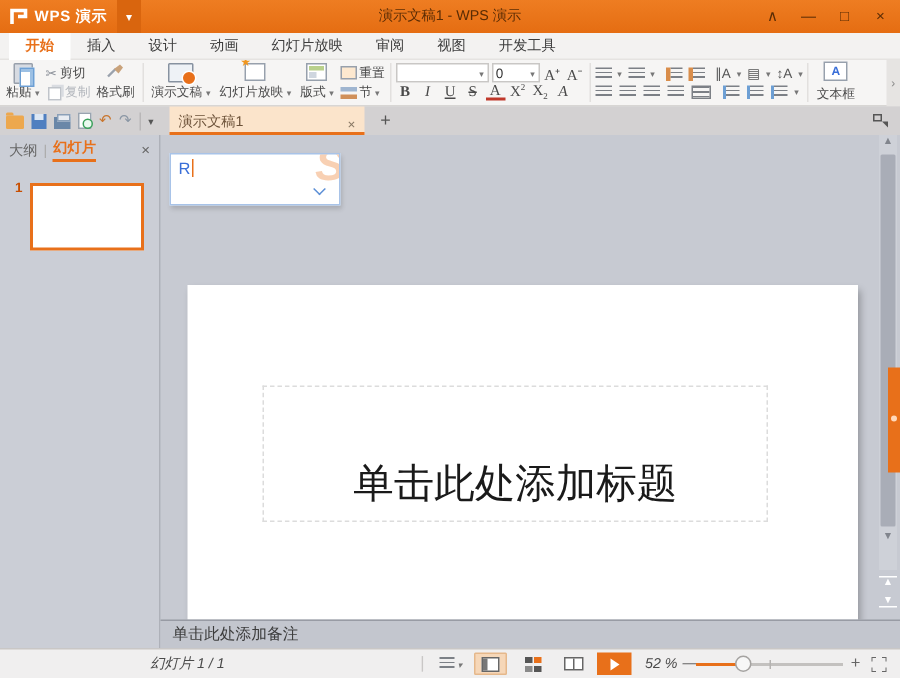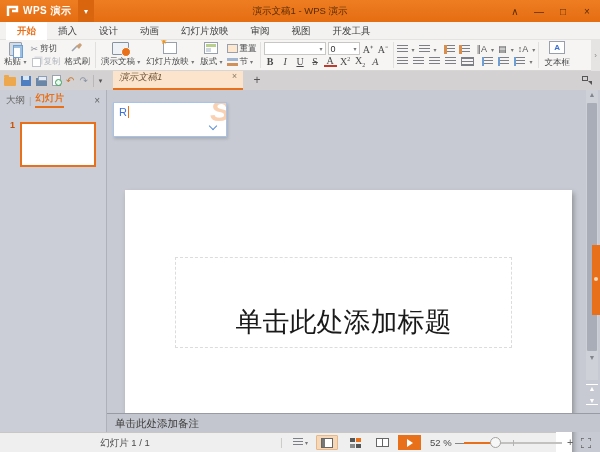--- a/index.html
+++ b/index.html
@@ -60,21 +60,21 @@
   .qat .sep { width:1px; height:12px; background:#b9b7b8; }
   .ic-folder { width:12px; height:9px; background:#eda84e; border-radius:1px; position:relative; margin-top:1px; }
   .ic-folder:before { content:""; position:absolute; left:0; top:-2px; width:5px; height:2px; background:#eda84e; border-radius:1px 1px 0 0; }
   .ic-save { width:10px; height:10px; background:#4f7fc0; position:relative; }
   .ic-save:before { content:""; position:absolute; left:2px; top:0; width:6px; height:4px; background:#dce7f4; }
   .ic-print { width:11px; height:8px; background:#6a87a8; position:relative; margin-top:2px; }
   .ic-print:before { content:""; position:absolute; left:2px; top:-2px; width:7px; height:3px; background:#e8ecf2; border:1px solid #8ba0b8; }
   .ic-preview { width:9px; height:11px; background:#fff; border:1px solid #9aa4b0; position:relative; }
   .ic-preview:after { content:""; position:absolute; right:-2px; bottom:-1px; width:5px; height:5px; border-radius:50%; border:1.5px solid #3aa05a; background:#eafaef; }
   .qat-glyph { font-size:10px; line-height:19px; }
-  .doc-tab { position:absolute; left:113px; top:0; width:130px; height:19px; background:#fbe4cb; border-bottom:2px solid #e8701a; display:flex; align-items:flex-start; padding:0 6px; gap:4px;font-style:italic; }
+  .doc-tab { position:absolute; left:113px; top:0; width:130px; height:19px; background:#fbe4cb; border-bottom:2px solid #e8701a; display:flex; align-items:flex-end; padding:0 6px; gap:4px; }
   .doc-tab .t { flex:1; font-size:9.5px; color:#6b5138; }
   .doc-tab .x { color:#8a7a66; font-size:9px; }
   .newtab { position:absolute; left:250px; top:1px; width:14px; height:17px; text-align:center; line-height:16px; font-size:12px; color:#555; }
   .rb-options { position:absolute; right:8px; top:5px; width:10px; height:9px; }
   .rb-options i { position:absolute; left:0; top:0; width:6px; height:5px; border:1px solid #555; display:block; }
   .rb-options b { position:absolute; right:0; bottom:0; width:0; height:0; border-left:4px solid transparent; border-top:4px solid #555; display:block; }
 
   
   .workspace { position:absolute; left:0; top:90px; width:600px; height:323px; background:#c7cad2; }
   .sidepanel { position:absolute; left:0; top:90px; width:107px; height:342px; background:#cbced6; border-right:1px solid #aeb1b9; }
@@ -101,21 +101,21 @@
   .float-combo { position:absolute; left:113px; top:102px; width:114px; height:35px; background:#fff; border:1px solid #a8c3e8; box-shadow:1px 2px 3px rgba(0,0,0,.15); overflow:hidden; }
   .float-combo .val { position:absolute; left:5px; top:3px; font-size:11px; color:#3a6fd8; }
   .float-combo .caret { display:inline-block; width:1.5px; height:12px; background:#e8701a; vertical-align:-2px; margin-left:1px; }
   .float-combo .chev { position:absolute; right:10px; bottom:7px; width:6px; height:6px; border-right:1.5px solid #5c8fd6; border-bottom:1.5px solid #5c8fd6; transform:rotate(45deg); }
   .float-combo .wm { position:absolute; right:-4px; top:-9px; font-size:30px; font-weight:bold; font-style:italic; color:#f2a268; opacity:.5; }
 
   
   .notesbar { position:absolute; left:107px; top:413px; width:493px; height:19px; background:#c3c6ce; border-top:1px solid #989ba4; line-height:18px; padding-left:8px; font-size:10.5px; color:#3c3c3c; }
 
   
-  .statusbar { position:absolute; left:0; top:432px; width:556px; height:20px; background:#f0efef; border-top:1px solid #c9c7c6; }
+  .statusbar { position:absolute; left:0; top:432px; width:600px; height:20px; background:#f0efef; border-top:1px solid #c9c7c6;font-style:italic; }
   .sb-counter { position:absolute; left:75px; top:0; width:100px; text-align:center; line-height:19px; font-size:9.5px; color:#4a4a4a; }
   .sb-div { position:absolute; left:280px; top:3px; color:#c9c7c6; font-size:11px; }
   .sb-notes { position:absolute; left:293px; top:5px; display:flex; gap:2px; align-items:center; }
   .viewbtn { position:absolute; top:2px; width:22px; height:15px; display:flex; align-items:center; justify-content:center; border-radius:1px; }
   .viewbtn.sel { background:#f6d7b8; border:1px solid #e5b88b; }
   .ic-normal { width:12px; height:10px; border:1px solid #666; background:#fff; position:relative; }
   .ic-normal:before { content:""; position:absolute; left:0; top:0; width:3px; height:100%; background:#777; }
   .ic-sorter { width:11px; height:10px; position:relative; }
   .ic-sorter:before { content:""; position:absolute; left:0; top:0; width:5px; height:4px; background:#555; box-shadow:6px 6px 0 #555; }
   .ic-sorter:after { content:""; position:absolute; left:6px; top:0; width:5px; height:4px; background:#e8701a; box-shadow:-6px 6px 0 #8a8a8a; }

